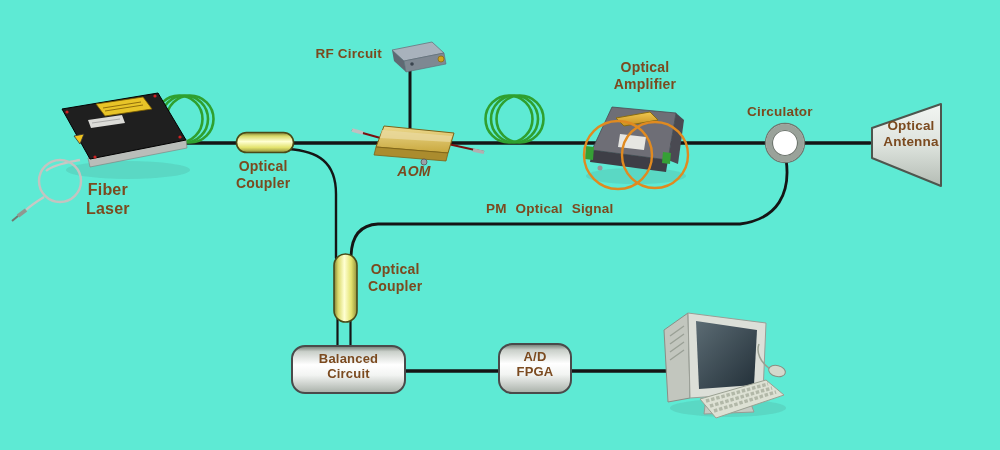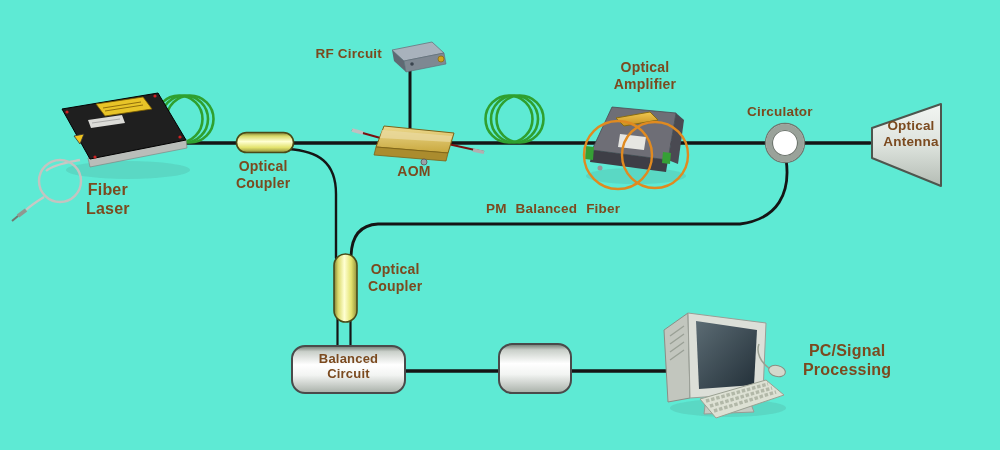--- a/index.html
+++ b/index.html
@@ -191,26 +191,26 @@
       <ellipse cx="777" cy="371" rx="8.5" ry="5.5" fill="#d4d8cc" stroke="#8a8e82" stroke-width="1" transform="rotate(14 777 371)"></ellipse>
     </g>
   </g>
 </svg>
 
   <div class="lbl right" style="left:290px;top:46px;width:92px;">RF Circuit</div>
   <div class="lbl lg" style="left:86px;top:181px;">Fiber
 Laser</div>
   <div class="lbl md" style="left:236px;top:158px;">Optical
 Coupler</div>
-  <div class="lbl md center" style="left:384px;top:163px;width:60px;">AOM</div>
+  <div class="lbl md center" style="left:384px;top:163px;width:60px;font-style:italic;">AOM</div>
   <div class="lbl md center" style="left:597px;top:59px;width:96px;">Optical
 Amplifier</div>
   <div class="lbl" style="left:747px;top:104px;">Circulator</div>
   <div class="lbl center" style="left:877px;top:118px;width:68px;">Optical
 Antenna</div>
-  <div class="lbl wsp" style="left:486px;top:201px;">PM Balanced Fiber</div>
+  <div class="lbl wsp" style="left:486px;top:201px;">PM Optical Signal</div>
   <div class="lbl md" style="left:368px;top:261px;">Optical
 Coupler</div>
   <div class="lbl center" style="left:292px;top:351px;width:113px;font-size:13px;">Balanced
 Circuit</div>
-  <div class="lbl lg" style="left:803px;top:342px;">PC/Signal
-Processing</div>
+  <div class="lbl center" style="left:499px;top:349px;width:72px;font-size:13px;">A/D
+FPGA</div>
 </div>
 
 </body></html>

